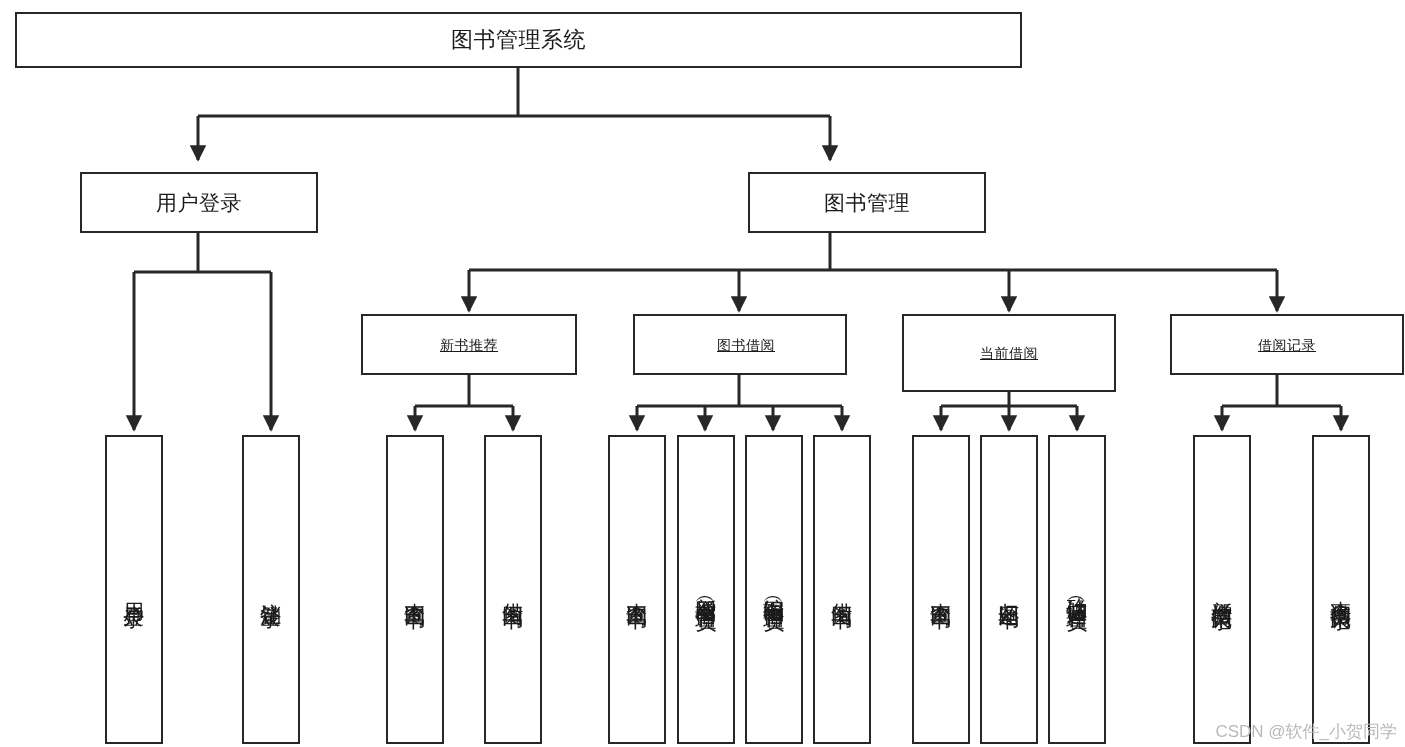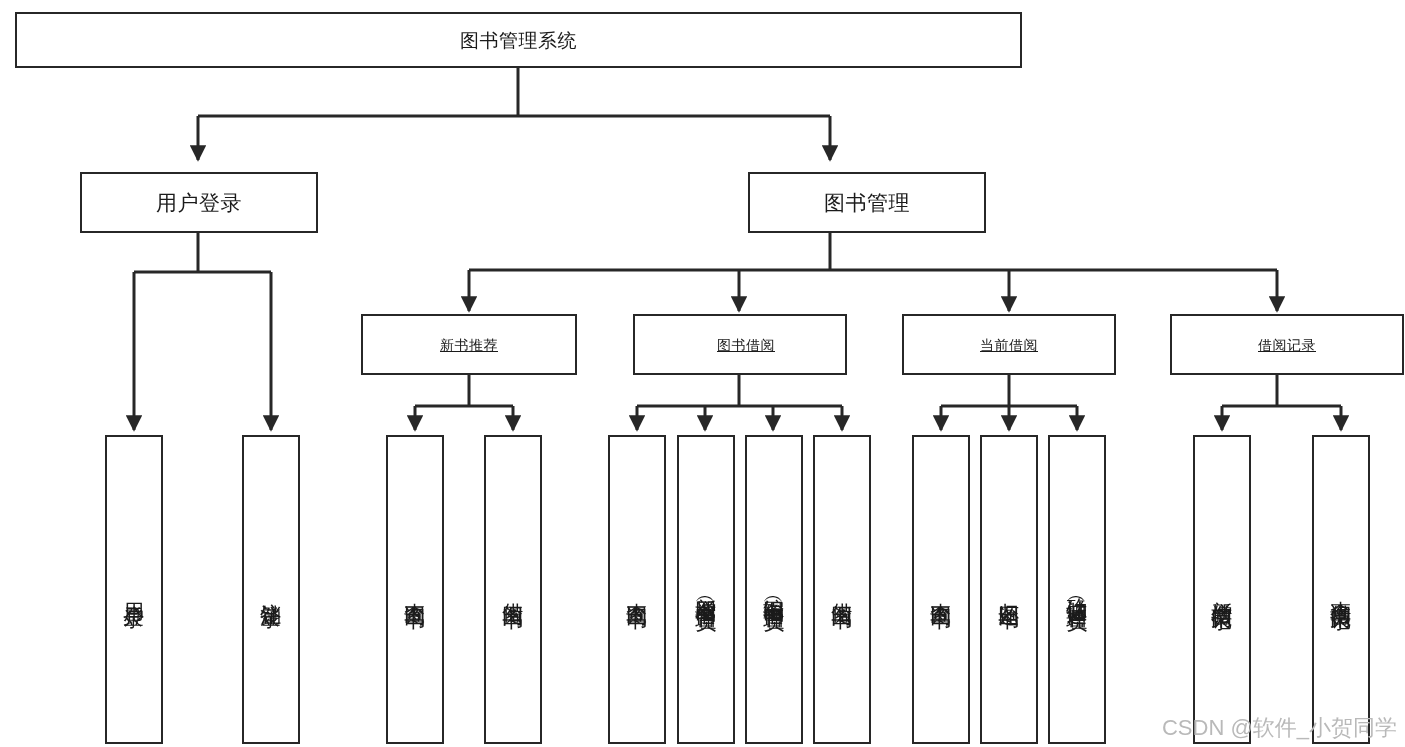--- a/index.html
+++ b/index.html
@@ -34,21 +34,21 @@
     display: flex;
     align-items: center;
     justify-content: center;
     color: #1b1b1b;
   }
   .node .label {
     text-align: center;
     line-height: 1.0;
     letter-spacing: 0.5px;
   }
-  .node.root  { font-size: 19px; }
+  .node.root  { font-size: 22px; }
   .node.lvl2  { font-size: 21px; }
   .node.lvl3  { font-size: 14px; text-decoration: underline; }
   .node.leaf  { font-size: 21px; }
 
   
   .node.leaf .label {
     writing-mode: vertical-rl;
     text-orientation: upright;
     line-height: 1.12;
     letter-spacing: 2px;
@@ -56,21 +56,21 @@
   }
   .node.leaf {
     align-items: center;
     justify-content: center;
     padding: 4px 0;
   }
   .watermark {
     position: absolute;
     right: 8px;
     bottom: 4px;
-    font-size: 22px;
+    font-size: 17px;
     color: #b9b9b9;
     white-space: nowrap;
     font-family: "Liberation Sans", "DejaVu Sans", sans-serif;
   }
 </style>
 </head>
 <body>
 
 <div id="canvas">
 
@@ -137,21 +137,21 @@
   </div>
 
   <div class="node lvl3" style="left:361px; top:314px; width:216px; height:61px;">
     <span class="label">新书推荐</span>
   </div>
 
   <div class="node lvl3" style="left:633px; top:314px; width:214px; height:61px;padding-left:12px;">
     <span class="label">图书借阅</span>
   </div>
 
-  <div class="node lvl3" style="left:902px; top:314px; width:214px; height:61px;">
+  <div class="node lvl3" style="left:902px; top:314px; width:214px; height:78px;">
     <span class="label">当前借阅</span>
   </div>
 
   <div class="node lvl3" style="left:1170px; top:314px; width:234px; height:61px;">
     <span class="label">借阅记录</span>
   </div>
 
   <div class="node leaf" style="left:105px; top:435px; width:58px; height:309px;">
     <span class="label">用户登录</span>
   </div>

